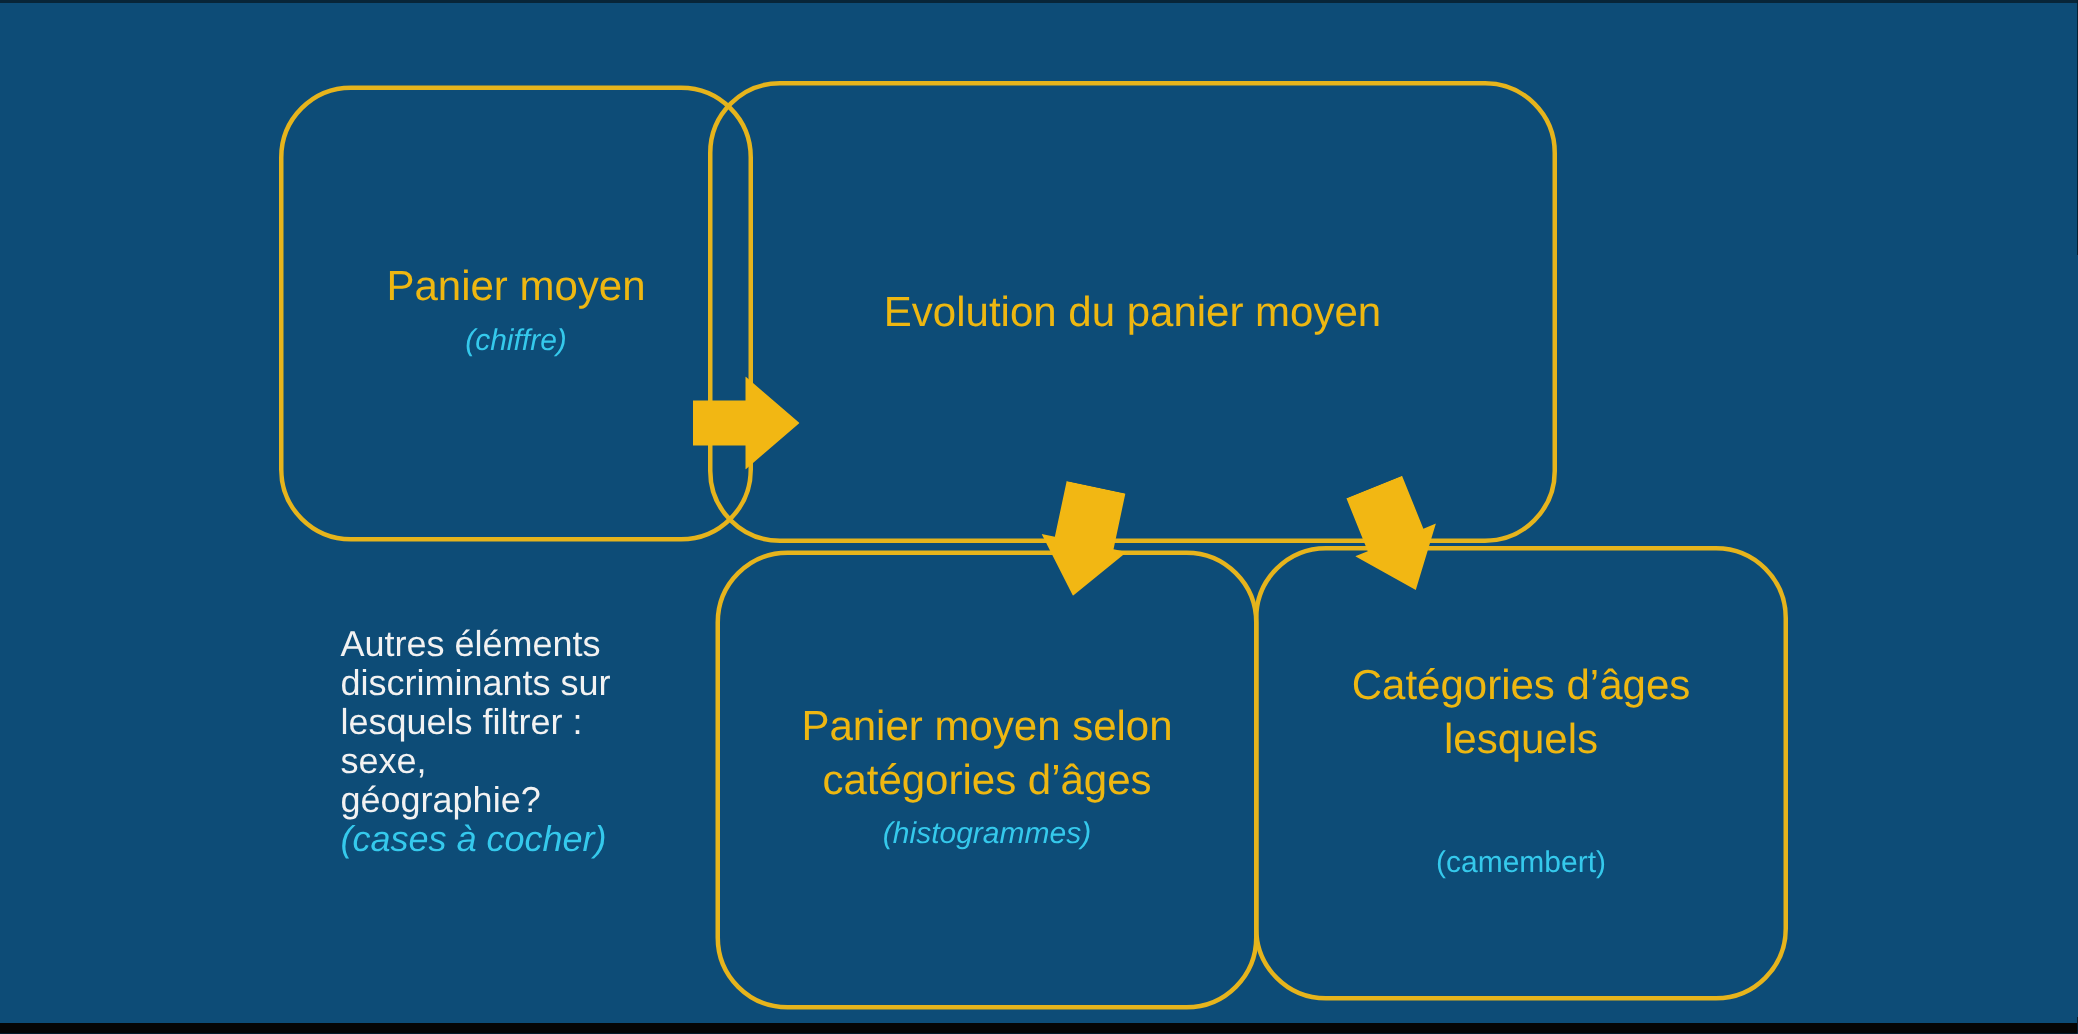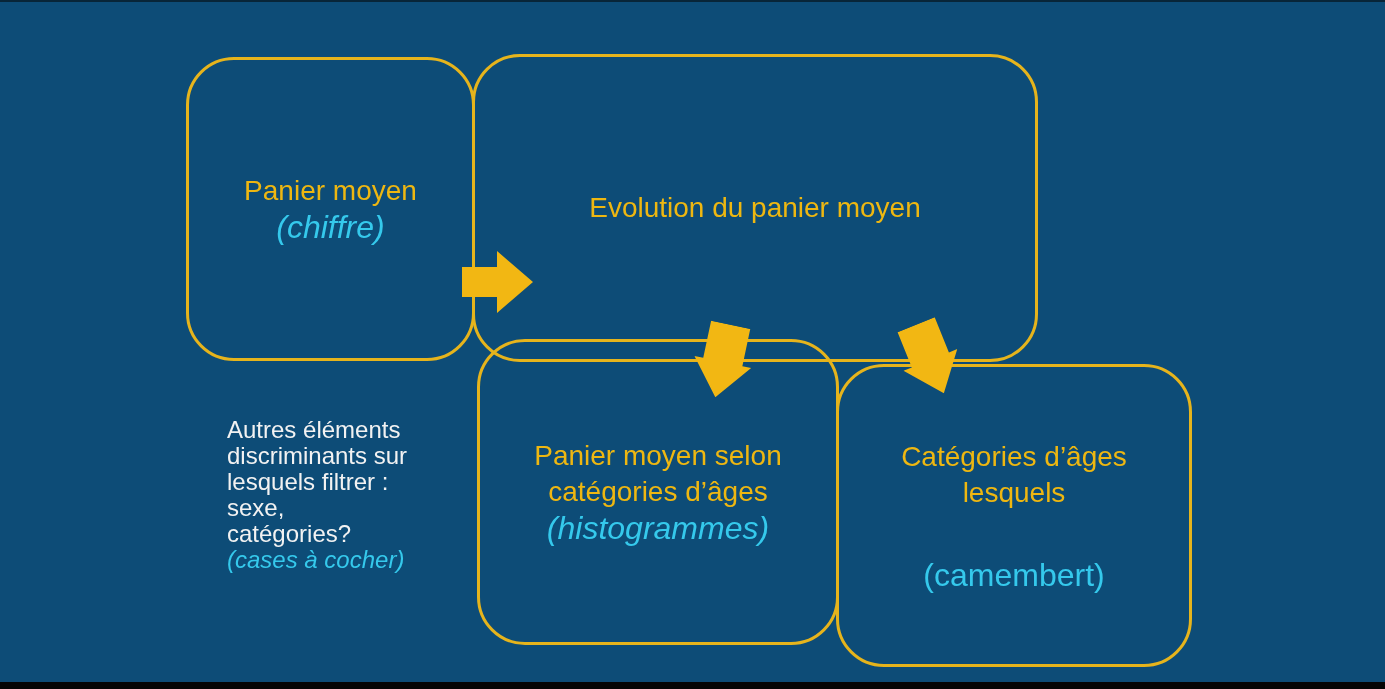--- a/index.html
+++ b/index.html
@@ -31,28 +31,28 @@
     box-sizing:border-box;
   }
   .box-text{width:100%;}
   .title{
     color:var(--title-yellow);
     font-size:28px;line-height:36px;
     white-space:nowrap;
   }
   .subtitle{
     color:var(--accent-cyan);
-    font-size:32px;line-height:36px;
+    font-size:20px;line-height:36px;
     font-style:italic;
     white-space:nowrap;
   }
   .subtitle.upright{font-style:normal;margin-top:46px;}
-  #box1{left:186px;top:57px;width:289px;height:304px;}
+  #box1{left:186px;top:57px;width:316px;height:304px;}
   #box2{left:472px;top:54px;width:566px;height:308px;}
-  #box3{left:477px;top:339px;width:362px;height:306px;}
+  #box3{left:477px;top:367px;width:362px;height:306px;}
   #box4{left:836px;top:364px;width:356px;height:303px;}
   .note{
     position:absolute;left:227px;top:417px;width:210px;
     color:var(--note-white);
     font-size:24px;line-height:26px;
     text-align:left;
   }
   .note .annotation{color:var(--accent-cyan);font-style:italic;}
   .arrow{position:absolute;}
   .arrow svg{display:block;}
@@ -95,21 +95,21 @@
       <div class="title">lesquels</div>
       <div class="subtitle upright">(camembert)</div>
     </div>
   </div>
 
   <div class="note">
     <div>Autres éléments</div>
     <div>discriminants sur</div>
     <div>lesquels filtrer :</div>
     <div>sexe,</div>
-    <div>catégories?</div>
+    <div>géographie?</div>
     <div class="annotation">(cases à cocher)</div>
   </div>
 
   <div class="arrow" id="arrow-right">
     <svg width="71" height="62" viewBox="0 0 71 62" aria-hidden="true">
       <polygon points="0,16 35,16 35,0 71,31 35,62 35,46 0,46"></polygon>
     </svg>
   </div>
 
   <div class="arrow" id="arrow-down-left">

